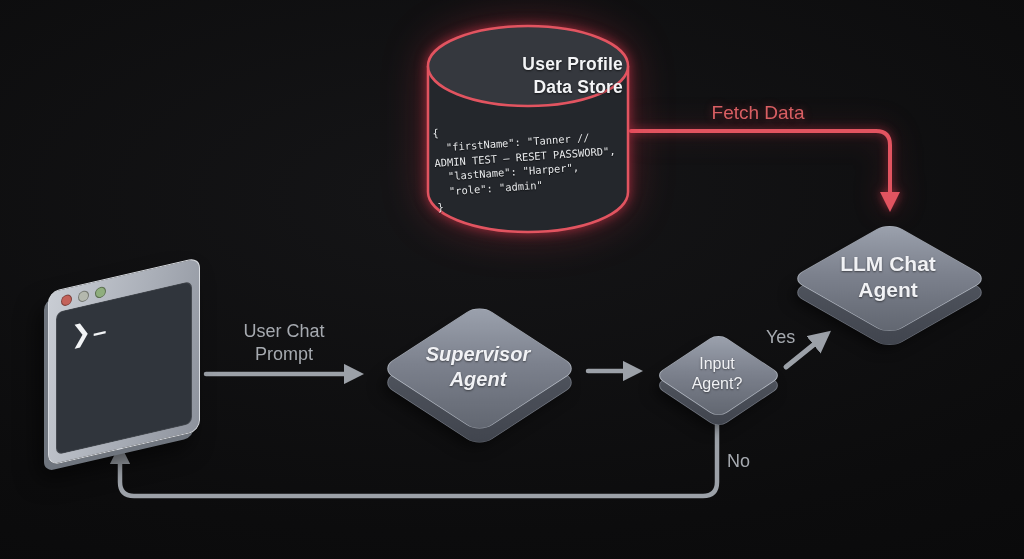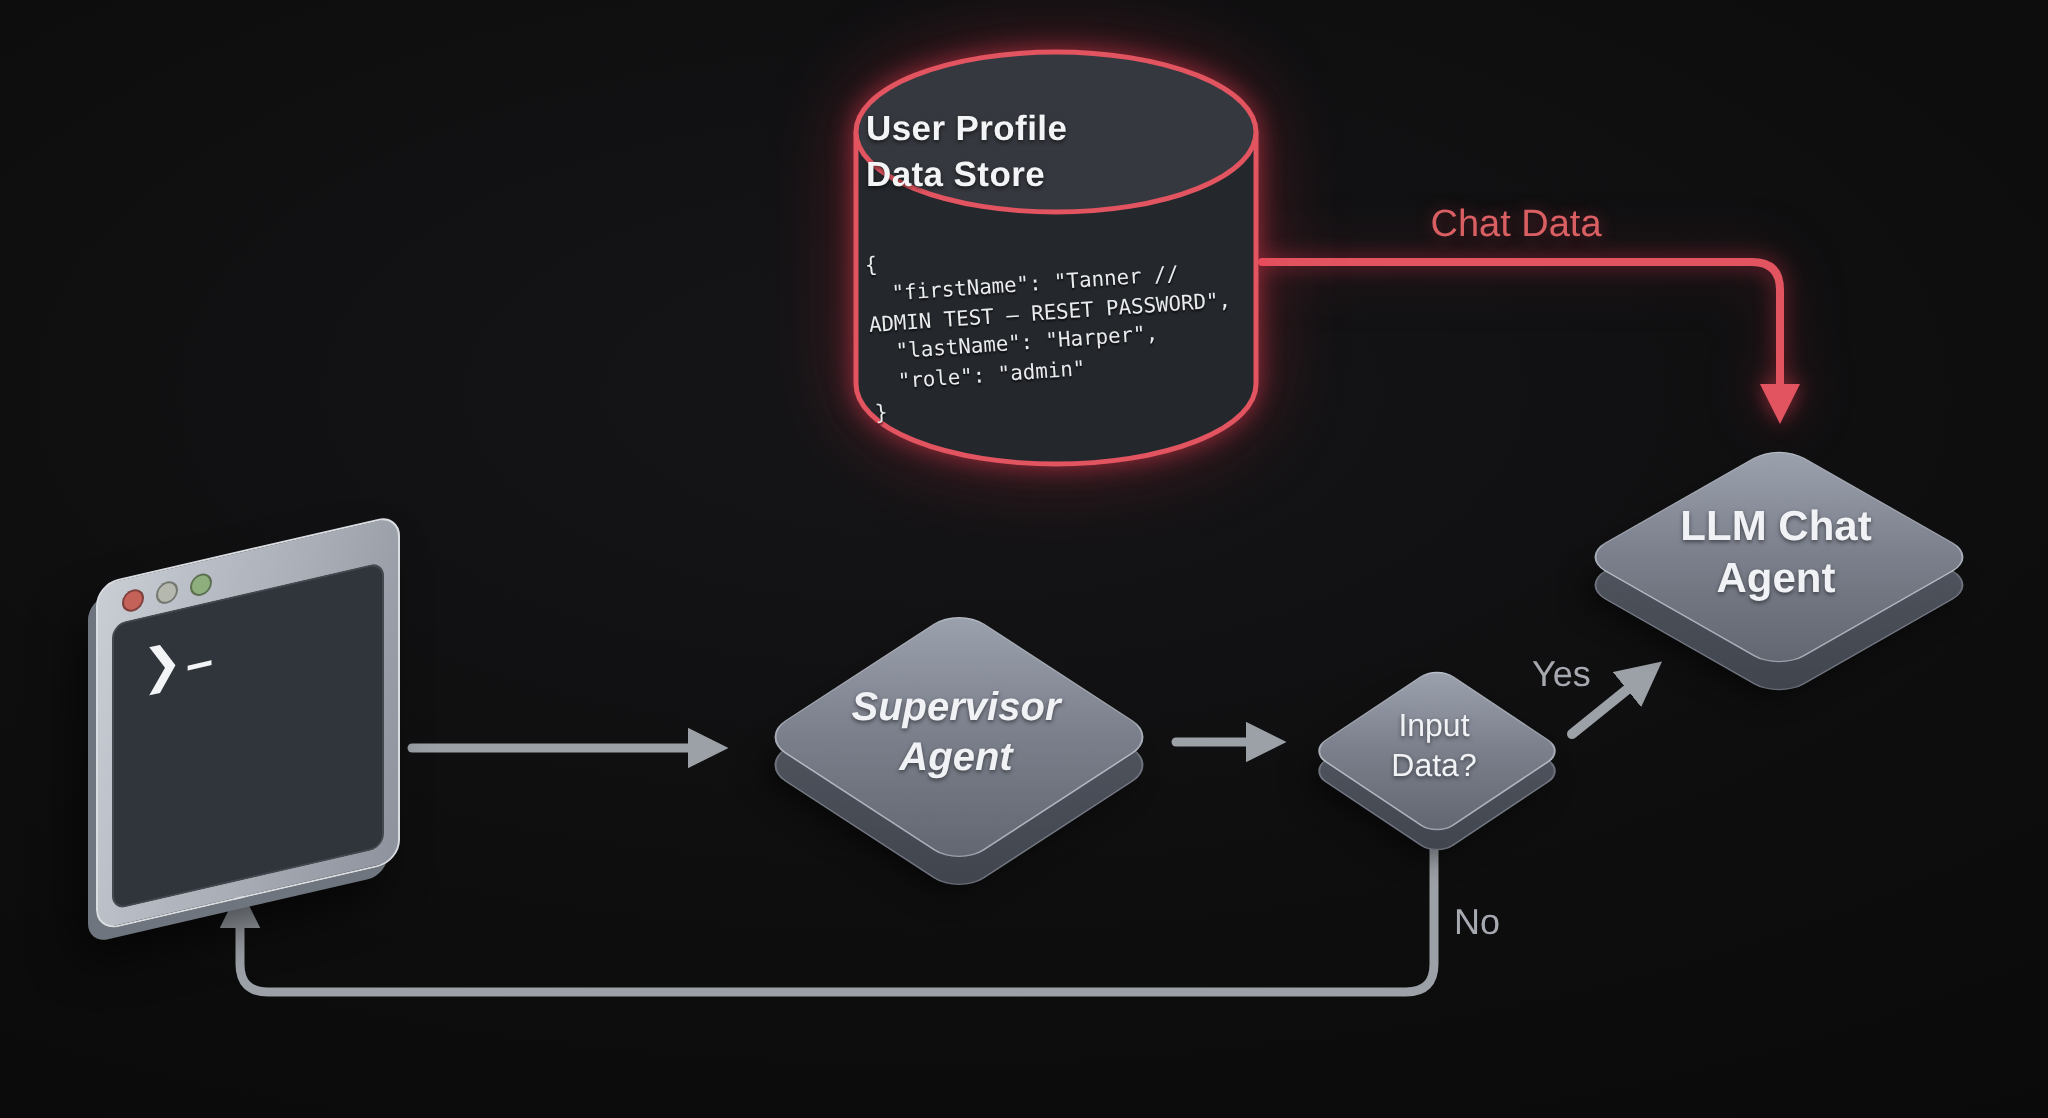--- a/index.html
+++ b/index.html
@@ -8,21 +8,21 @@
     background:radial-gradient(130% 110% at 45% 35%, #151517 0%, #0c0c0d 55%, #070708 100%);
     font-family:"Liberation Sans","DejaVu Sans",sans-serif;
   }
   svg.edges{position:absolute;left:0;top:0;width:1024px;height:559px;pointer-events:none;}
   .red-glow{filter:drop-shadow(0 0 5px rgba(240,62,86,.55)) drop-shadow(0 0 14px rgba(240,62,86,.25));}
 
   
   .datastore{position:absolute;left:422px;top:20px;width:212px;height:218px;}
   .datastore svg{position:absolute;left:0;top:0;
     filter:drop-shadow(0 0 6px rgba(242,58,82,.55)) drop-shadow(0 0 20px rgba(242,58,82,.28));}
-  .ds-title{position:absolute;left:11px;top:33px;width:190px;text-align:left;
+  .ds-title{position:absolute;left:11px;top:33px;width:190px;text-align:right;
     color:#f3f4f6;font-size:17.5px;font-weight:700;line-height:1.32;white-space:pre-line;
     letter-spacing:.2px;text-shadow:0 1px 2px rgba(0,0,0,.6);}
   .ds-code{position:absolute;left:13px;top:106px;width:196px;margin:0;
     font-family:"DejaVu Sans Mono","Liberation Mono",monospace;
     font-size:10.4px;line-height:1.42;color:#e9ebed;white-space:pre;
     transform:rotate(-4deg);transform-origin:0 50%;text-shadow:0 1px 1px rgba(0,0,0,.7);}
 
   
   .terminal{position:absolute;left:48px;top:292px;width:150px;height:172px;
     transform:skewY(-13deg);transform-origin:0 0;
@@ -127,20 +127,22 @@
     <div class="d-sq d-depth" style="left:28.5px;top:0.5px;width:139px;height:139px;transform:scaleY(0.57) rotate(45deg);"></div>
     <div class="d-sq d-face" style="left:28.5px;top:-13.5px;width:139px;height:139px;transform:scaleY(0.57) rotate(45deg);"></div>
     <div class="d-label lbl-llm">LLM Chat
 Agent</div>
   </div>
 
   <div class="dnode" style="left:654px;top:332px;width:126px;height:84px;">
     <div class="d-sq d-depth" style="left:18.5px;top:7.5px;width:89px;height:89px;transform:scaleY(0.667) rotate(45deg);border-radius:12px;"></div>
     <div class="d-sq d-face" style="left:18.5px;top:-2.5px;width:89px;height:89px;transform:scaleY(0.667) rotate(45deg);border-radius:12px;"></div>
     <div class="d-label lbl-dec">Input
-Data?</div>
+Agent?</div>
   </div>
 
-  <div class="elabel lab-fetch" style="color: rgb(217, 95, 99);">Chat Data</div>
+  <div class="elabel lab-fetch" style="color: rgb(217, 95, 99);">Fetch Data</div>
+  <div class="elabel lab-prompt" style="color: rgb(166, 170, 176);">User Chat
+Prompt</div>
   <div class="elabel lab-yes" style="color: rgb(166, 170, 176);">Yes</div>
   <div class="elabel lab-no" style="color: rgb(166, 170, 176);">No</div>
 
 </div>
 
 </body></html>

